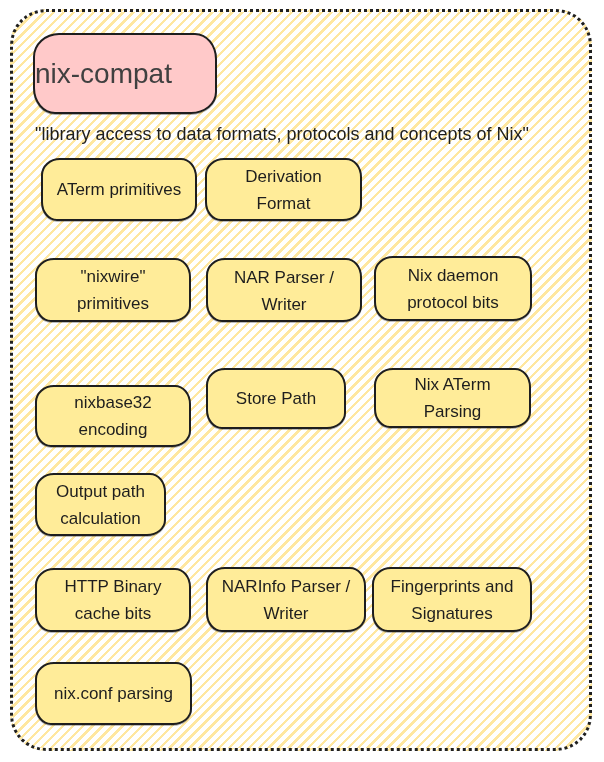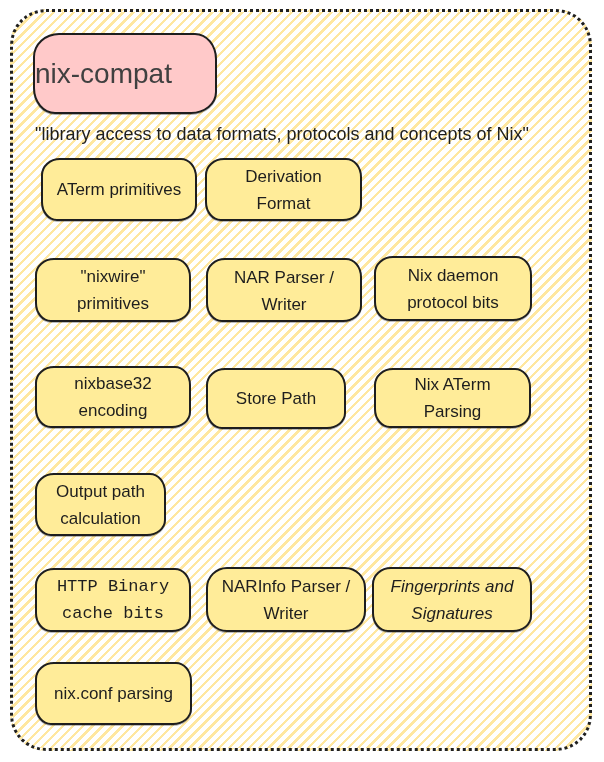--- a/index.html
+++ b/index.html
@@ -100,44 +100,44 @@
   </div>
 
   <div class="node" style="left:206px; top:258px; width:156px; height:64px;align-items:flex-end;">
     <span>NAR Parser / Writer</span>
   </div>
 
   <div class="node" style="left:374px; top:256px; width:158px; height:65px;align-items:center;">
     <span>Nix daemon protocol bits</span>
   </div>
 
-  <div class="node" style="left:35px; top:366px; width:156px; height:62px;">
+  <div class="node" style="left:35px; top:385px; width:156px; height:62px;">
     <span>nixbase32 encoding</span>
   </div>
 
   <div class="node" style="left:206px; top:368px; width:140px; height:61px;">
     <span>Store Path</span>
   </div>
 
   <div class="node" style="left:374px; top:368px; width:157px; height:60px;">
     <span>Nix ATerm Parsing</span>
   </div>
 
   <div class="node" style="left:35px; top:473px; width:131px; height:63px;">
     <span>Output path calculation</span>
   </div>
 
-  <div class="node" style="left:35px; top:568px; width:156px; height:64px;font-family:Liberation Mono, monospace;">
+  <div class="node" style="left:35px; top:568px; width:156px; height:64px;">
     <span>HTTP Binary cache bits</span>
   </div>
 
-  <div class="node" style="left:206px; top:567px; width:160px; height:65px;border-radius:21px;">
+  <div class="node" style="left:206px; top:567px; width:160px; height:65px;">
     <span>NARInfo Parser / Writer</span>
   </div>
 
-  <div class="node" style="left:372px; top:567px; width:160px; height:65px;font-style:italic;">
+  <div class="node" style="left:372px; top:567px; width:160px; height:65px;">
     <span>Fingerprints and Signatures</span>
   </div>
 
   <div class="node nowrap" style="left:35px; top:662px; width:157px; height:63px;">
     <span>nix.conf parsing</span>
   </div>
 </div>
 
 </body></html>

